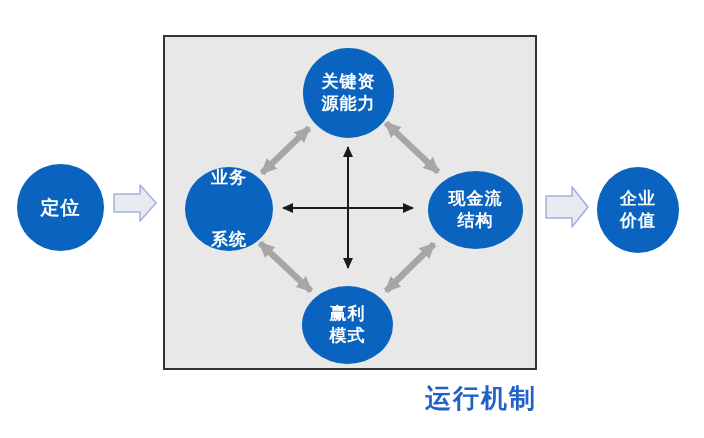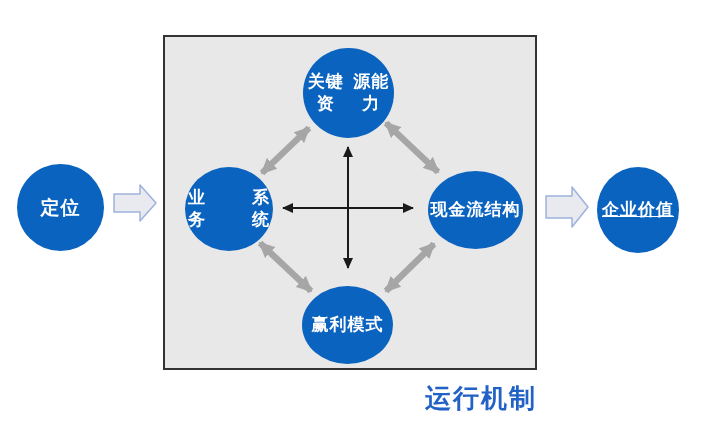--- a/index.html
+++ b/index.html
@@ -19,30 +19,30 @@
   }
   .mech-box{
     position:absolute;left:163px;top:35px;width:374px;height:335px;
     background:var(--box-fill);border:2px solid var(--box-border);box-sizing:border-box;
   }
   .connector-layer{
     position:absolute;left:0;top:0;width:704px;height:438px;pointer-events:none;
   }
   .node{
     position:absolute;border-radius:50%;background:var(--circle-blue);color:#ffffff;
-    display:flex;flex-direction:row;align-items:center;justify-content:center;
+    display:flex;flex-direction:column;align-items:center;justify-content:center;
     font-weight:700;text-align:center;letter-spacing:1px;line-height:1.32;
   }
   .node span{display:block;}
   .node-positioning{left:17px;top:164px;width:87px;height:87px;font-size:19px;text-align:right;}
   .node-key-resources{left:303px;top:48px;width:91px;height:90px;font-size:17px;}
   .node-business-system{left:185px;top:167px;width:88px;height:84px;font-size:17px;gap:40px;}
   .node-cash-flow{left:428px;top:171px;width:95px;height:78px;font-size:17px;text-align:right;}
   .node-profit-model{left:302px;top:286px;width:91px;height:78px;font-size:17px;}
-  .node-enterprise-value{left:597px;top:167px;width:82px;height:86px;font-size:17px;text-decoration:underline;}
+  .node-enterprise-value{left:597px;top:167px;width:82px;height:86px;font-size:17px;}
   .caption{
     position:absolute;left:163px;top:381px;width:374px;text-align:right;
     color:var(--caption-blue);font-size:26px;font-weight:700;letter-spacing:2px;
   }
   .gray-line{stroke:var(--gray-arrow);stroke-width:6.5;}
   .black-line{stroke:var(--black-arrow);stroke-width:2;}
   .block-arrow{fill:var(--block-arrow-fill);stroke:var(--block-arrow-border);stroke-width:1.5;stroke-linejoin:round;}
 </style>
 </head>
 <body>

